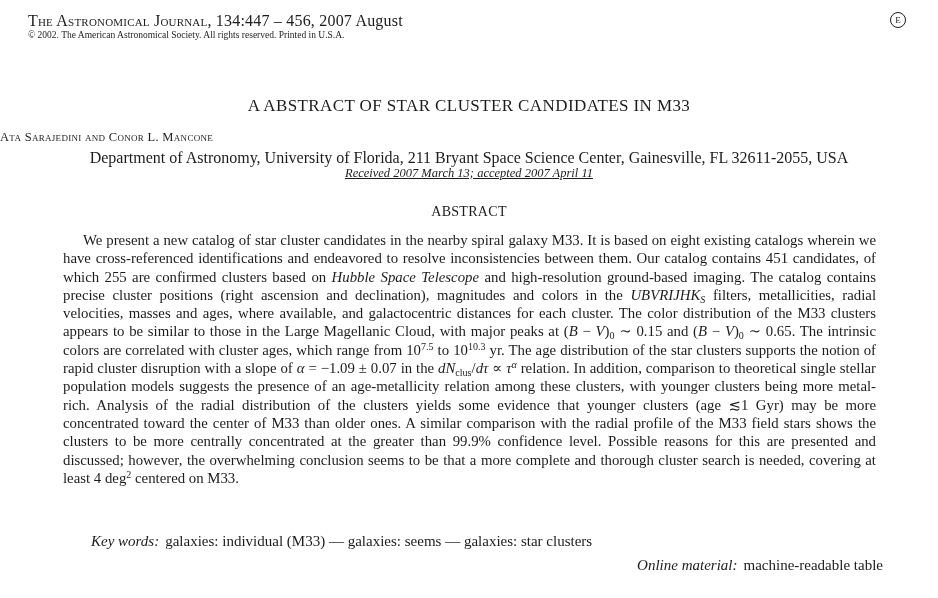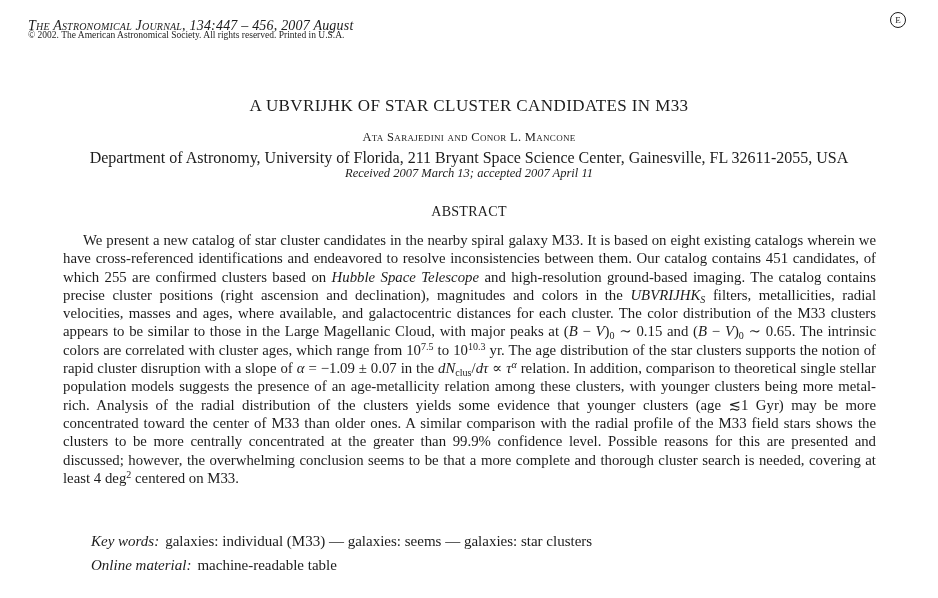--- a/index.html
+++ b/index.html
@@ -13,26 +13,25 @@
     height: 598px;
     background: #ffffff;
     color: #1c1c1c;
     font-family: "Liberation Serif", "DejaVu Serif", serif;
     overflow: hidden;
   }
 
   
   .journal-line {
     position: absolute;
-    top: 18px;
+    top: 12px;
     left: 28px;
-    font-size: 14px;
+    font-size: 16px;
     letter-spacing: 0.2px;
     white-space: nowrap;
-    font-style: italic;
   }
   .copyright-line {
     position: absolute;
     top: 30px;
     left: 28px;
     font-size: 9.5px;
     white-space: nowrap;
   }
   .edition-mark {
     position: absolute;
@@ -57,21 +56,21 @@
     text-align: center;
     font-size: 17px;
     letter-spacing: 0.4px;
     white-space: nowrap;
   }
   .authors-line {
     position: absolute;
     top: 130px;
     left: 0;
     width: 100%;
-    text-align: center;
+    text-align: left;
     font-size: 12.5px;
     letter-spacing: 0.3px;
     white-space: nowrap;
   }
   .affiliation-line {
     position: absolute;
     top: 149px;
     left: 0;
     width: 100%;
     text-align: center;
@@ -80,20 +79,21 @@
   }
   .received-line {
     position: absolute;
     top: 166px;
     left: 0;
     width: 100%;
     text-align: center;
     font-size: 12.5px;
     font-style: italic;
     white-space: nowrap;
+    text-decoration: underline;
   }
 
   
   .abstract-heading {
     position: absolute;
     top: 204px;
     left: 0;
     width: 100%;
     text-align: center;
     font-size: 14px;
@@ -119,20 +119,21 @@
     font-size: 15px;
     white-space: nowrap;
   }
   .online-line {
     position: absolute;
     top: 557px;
     left: 63px;
     width: 820px;
     font-size: 15px;
     white-space: nowrap;
+    text-align: right;
   }
   .lead-label {
     font-style: italic;
     margin-right: 6px;
     margin-left: 28px;
   }
 
   
   .seg-i  { font-style: italic; }
   .seg-sc { font-variant: small-caps; }
@@ -143,21 +144,21 @@
 <body>
 
 <div class="page">
 
   <div class="journal-line"><span class="seg-sc">The Astronomical Journal</span><span>, 134:447 – 456, 2007 August</span></div>
 
   <div class="copyright-line">© 2002. The American Astronomical Society. All rights reserved. Printed in U.S.A.</div>
 
   <div class="edition-mark">E</div>
 
-  <div class="paper-title">A UBVRIJHK OF STAR CLUSTER CANDIDATES IN M33</div>
+  <div class="paper-title">A ABSTRACT OF STAR CLUSTER CANDIDATES IN M33</div>
 
   <div class="authors-line"><span class="seg-sc">Ata Sarajedini and Conor L. Mancone</span></div>
 
   <div class="affiliation-line">Department of Astronomy, University of Florida, 211 Bryant Space Science Center, Gainesville, FL 32611-2055, USA</div>
 
   <div class="received-line">Received 2007 March 13; accepted 2007 April 11</div>
 
   <div class="abstract-heading">ABSTRACT</div>
 
   <div class="abstract-body"><span>We present a new catalog of star cluster candidates in the nearby spiral galaxy M33. It is based on eight existing catalogs wherein we have cross-referenced identifications and endeavored to resolve inconsistencies between them. Our catalog contains 451 candidates, of which 255 are confirmed clusters based on </span><span class="seg-i">Hubble Space Telescope</span><span> and high-resolution ground-based imaging. The catalog contains precise cluster positions (right ascension and declination), magnitudes and colors in the </span><span class="seg-i">UBVRIJHK</span><span class="seg-i seg-sub">S</span><span> filters, metallicities, radial velocities, masses and ages, where available, and galactocentric distances for each cluster. The color distribution of the M33 clusters appears to be similar to those in the Large Magellanic Cloud, with major peaks at (</span><span class="seg-i">B</span><span> − </span><span class="seg-i">V</span><span>)</span><span class="seg-sub">0</span><span> ∼ 0.15 and (</span><span class="seg-i">B</span><span> − </span><span class="seg-i">V</span><span>)</span><span class="seg-sub">0</span><span> ∼ 0.65. The intrinsic colors are correlated with cluster ages, which range from 10</span><span class="seg-sup">7.5</span><span> to 10</span><span class="seg-sup">10.3</span><span> yr. The age distribution of the star clusters supports the notion of rapid cluster disruption with a slope of </span><span class="seg-i">α</span><span> = −1.09 ± 0.07 in the </span><span class="seg-i">dN</span><span class="seg-sub">clus</span><span>/</span><span class="seg-i">dτ</span><span> ∝ </span><span class="seg-i">τ</span><span class="seg-i seg-sup">α</span><span> relation. In addition, comparison to theoretical single stellar population models suggests the presence of an age-metallicity relation among these clusters, with younger clusters being more metal-rich. Analysis of the radial distribution of the clusters yields some evidence that younger clusters (age ≲1 Gyr) may be more concentrated toward the center of M33 than older ones. A similar comparison with the radial profile of the M33 field stars shows the clusters to be more centrally concentrated at the greater than 99.9% confidence level. Possible reasons for this are presented and discussed; however, the overwhelming conclusion seems to be that a more complete and thorough cluster search is needed, covering at least 4 deg</span><span class="seg-sup">2</span><span> centered on M33.</span></div>

